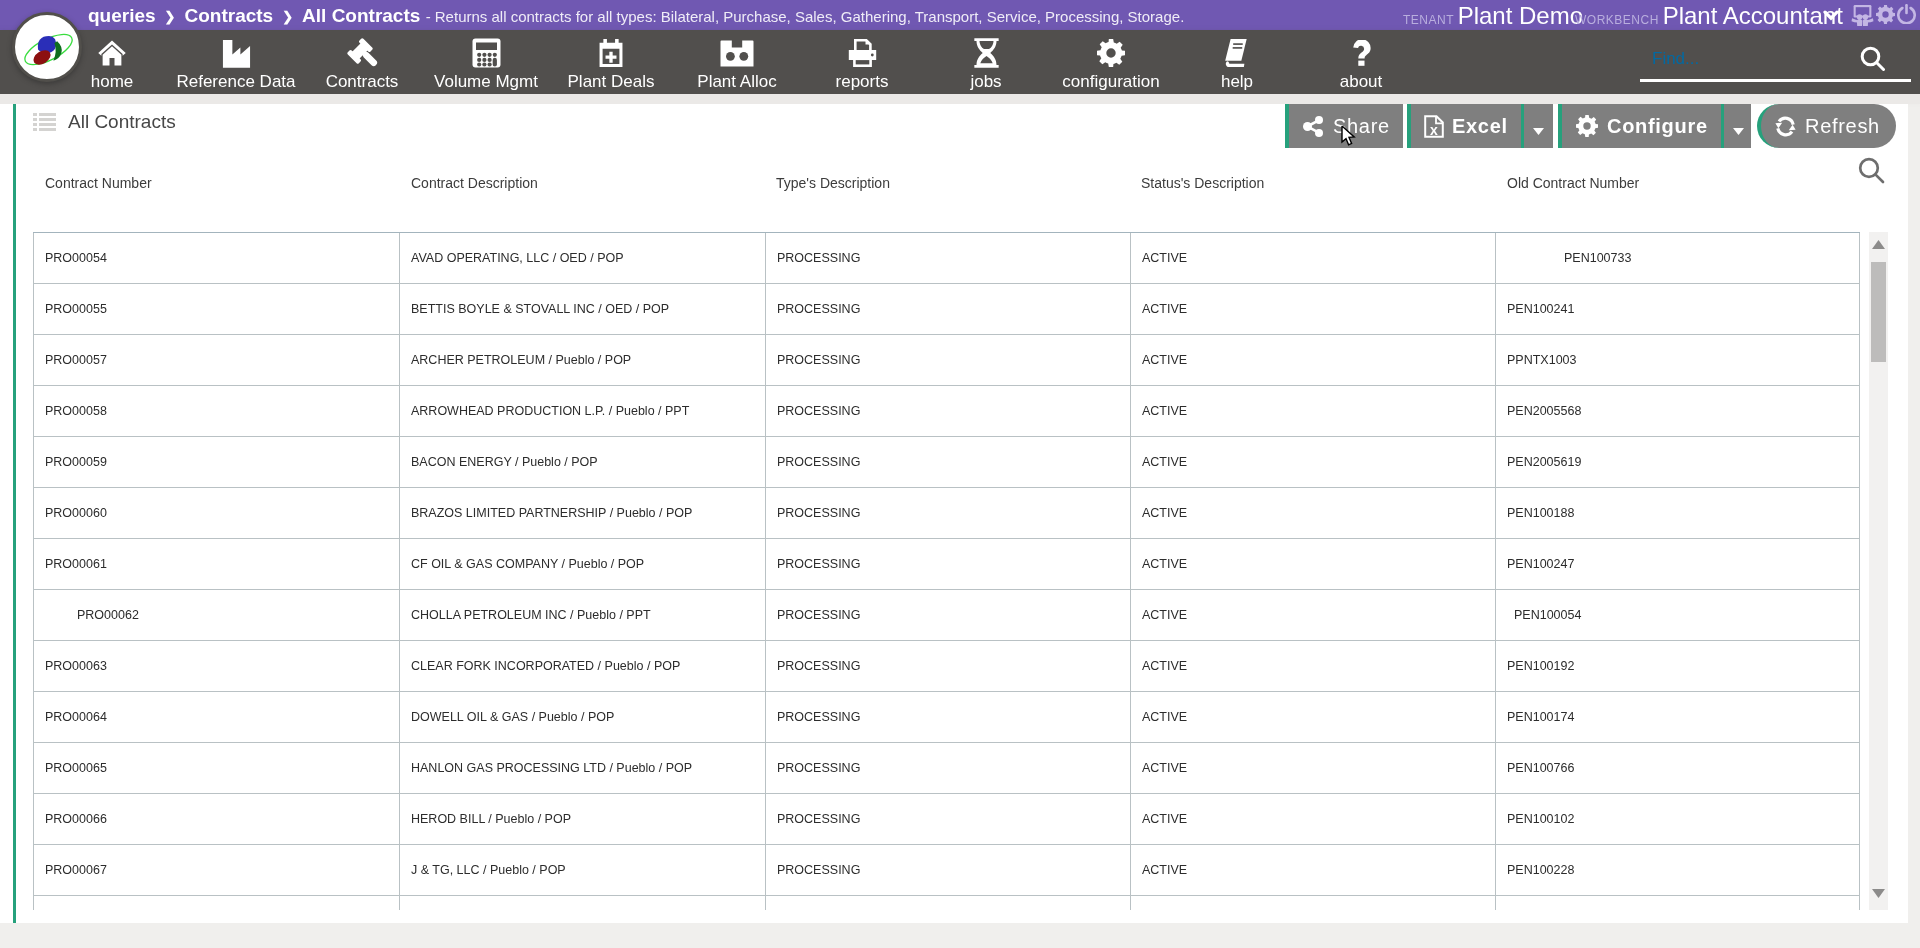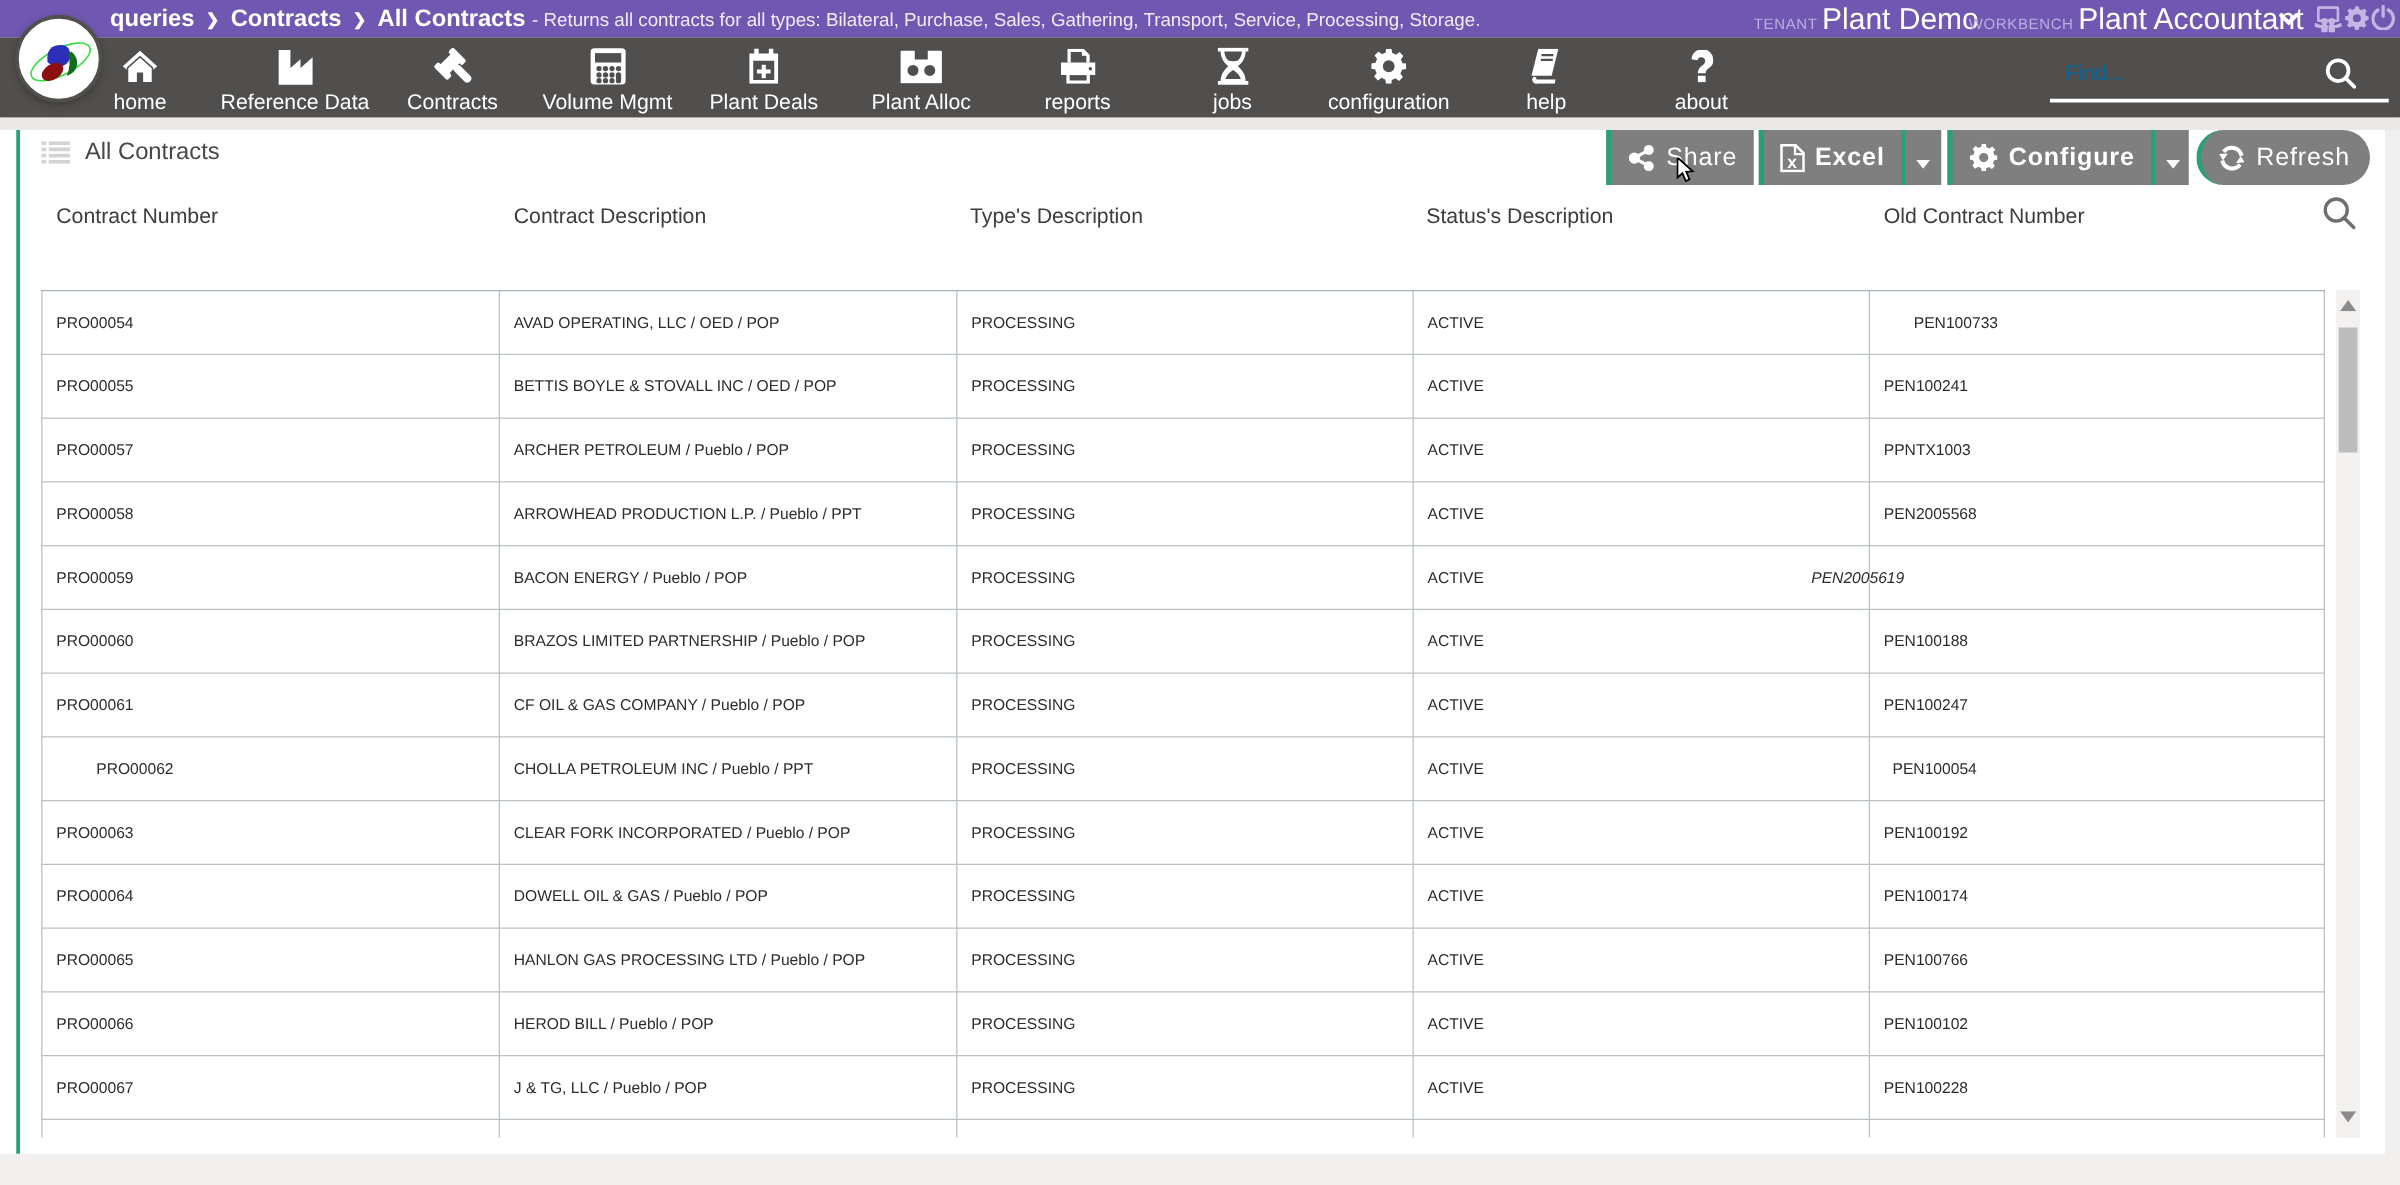--- a/index.html
+++ b/index.html
@@ -40,21 +40,21 @@
 
   
   .btn { position:absolute; top:104px; height:44px; background:#7f7f7f; border-left:4px solid #26a17c; color:#fff; display:flex; align-items:center; }
   .btn .cap { font-size:20px; letter-spacing:0.7px; }
   .btn .bold { font-weight:bold; }
   .splitline { position:absolute; top:104px; width:3px; height:44px; background:#26a17c; }
 
   
   .hline { position:absolute; left:33px; width:1827px; height:1px; background:#b9c1c4; }
   .vline { position:absolute; top:232px; width:1px; height:678px; background:#b9c1c4; }
-  .th { position:absolute; top:163px; font-size:17px; color:#3c3c3c; }
+  .th { position:absolute; top:175px; font-size:14px; color:#3c3c3c; }
   .cell { position:absolute; font-size:12.5px; color:#2c2c2c; white-space:nowrap; }
 
   
   #sbtrack { left:1869px; top:232px; width:19px; height:678px; background:#f2f1f0; }
   #sbthumb { left:1871px; top:262px; width:15px; height:100px; background:#bdbcbb; }
 </style>
 </head>
 <body>
 <div class="abs" id="topbar"></div>
 <div class="abs" id="navbar"></div>
@@ -347,41 +347,41 @@
     <div class="hline" style="top: 742px;"></div>
     <div class="hline" style="top: 793px;"></div>
     <div class="hline" style="top: 844px;"></div>
     <div class="hline" style="top: 895px;"></div>
   </div>
 <div id="rows">
     <div class="cell" style="left: 45px; top: 251px;">PRO00054</div>
     <div class="cell" style="left: 411px; top: 251px;">AVAD OPERATING, LLC / OED / POP</div>
     <div class="cell" style="left: 777px; top: 251px;">PROCESSING</div>
     <div class="cell" style="left: 1142px; top: 251px;">ACTIVE</div>
-    <div class="cell" style="left: 1531px; top: 251px;">PEN100733</div>
+    <div class="cell" style="left: 1564px; top: 251px;">PEN100733</div>
     <div class="cell" style="left: 45px; top: 302px;">PRO00055</div>
     <div class="cell" style="left: 411px; top: 302px;">BETTIS BOYLE &amp; STOVALL INC / OED / POP</div>
     <div class="cell" style="left: 777px; top: 302px;">PROCESSING</div>
     <div class="cell" style="left: 1142px; top: 302px;">ACTIVE</div>
     <div class="cell" style="left: 1507px; top: 302px;">PEN100241</div>
     <div class="cell" style="left: 45px; top: 353px;">PRO00057</div>
     <div class="cell" style="left: 411px; top: 353px;">ARCHER PETROLEUM / Pueblo / POP</div>
     <div class="cell" style="left: 777px; top: 353px;">PROCESSING</div>
     <div class="cell" style="left: 1142px; top: 353px;">ACTIVE</div>
     <div class="cell" style="left: 1507px; top: 353px;">PPNTX1003</div>
     <div class="cell" style="left: 45px; top: 404px;">PRO00058</div>
     <div class="cell" style="left: 411px; top: 404px;">ARROWHEAD PRODUCTION L.P. / Pueblo / PPT</div>
     <div class="cell" style="left: 777px; top: 404px;">PROCESSING</div>
     <div class="cell" style="left: 1142px; top: 404px;">ACTIVE</div>
     <div class="cell" style="left: 1507px; top: 404px;">PEN2005568</div>
     <div class="cell" style="left: 45px; top: 455px;">PRO00059</div>
     <div class="cell" style="left: 411px; top: 455px;">BACON ENERGY / Pueblo / POP</div>
     <div class="cell" style="left: 777px; top: 455px;">PROCESSING</div>
     <div class="cell" style="left: 1142px; top: 455px;">ACTIVE</div>
-    <div class="cell" style="left: 1449px; top: 455px; font-style: italic;">PEN2005619</div>
+    <div class="cell" style="left: 1507px; top: 455px;">PEN2005619</div>
     <div class="cell" style="left: 45px; top: 506px;">PRO00060</div>
     <div class="cell" style="left: 411px; top: 506px;">BRAZOS LIMITED PARTNERSHIP / Pueblo / POP</div>
     <div class="cell" style="left: 777px; top: 506px;">PROCESSING</div>
     <div class="cell" style="left: 1142px; top: 506px;">ACTIVE</div>
     <div class="cell" style="left: 1507px; top: 506px;">PEN100188</div>
     <div class="cell" style="left: 45px; top: 557px;">PRO00061</div>
     <div class="cell" style="left: 411px; top: 557px;">CF OIL &amp; GAS COMPANY / Pueblo / POP</div>
     <div class="cell" style="left: 777px; top: 557px;">PROCESSING</div>
     <div class="cell" style="left: 1142px; top: 557px;">ACTIVE</div>
     <div class="cell" style="left: 1507px; top: 557px;">PEN100247</div>

